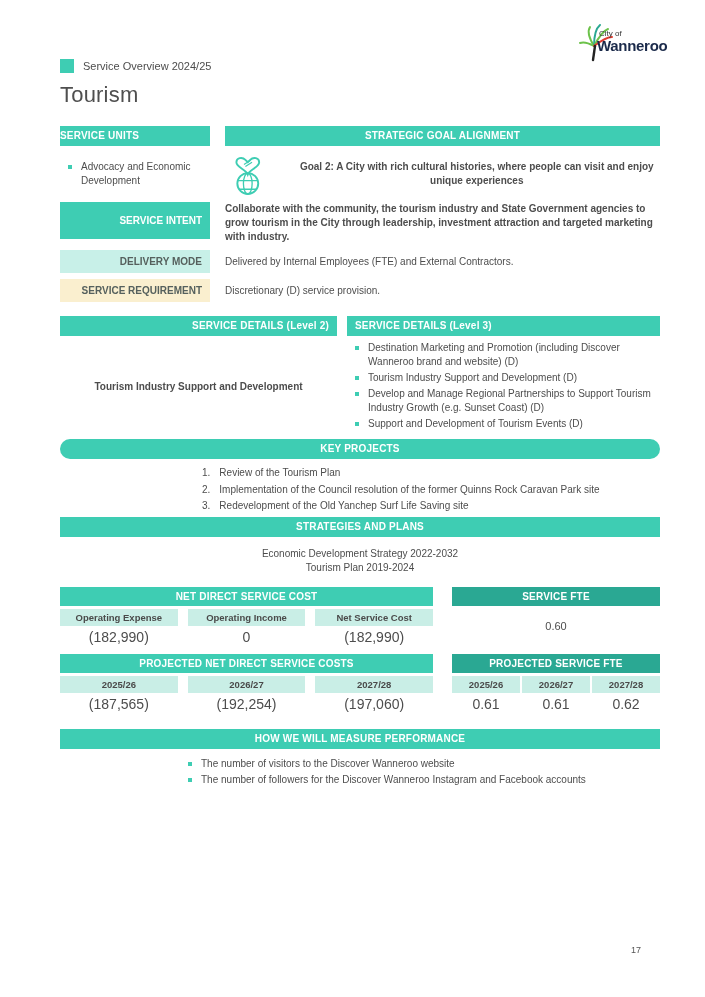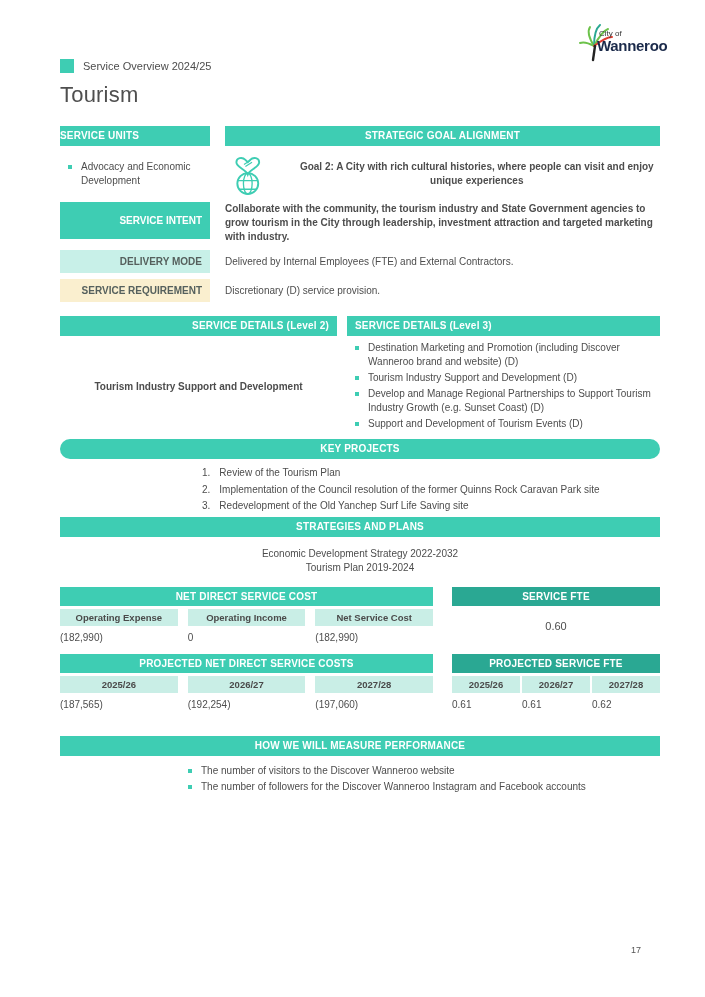--- a/index.html
+++ b/index.html
@@ -54,21 +54,21 @@
   ol.projects li::before{content:counter(kp) ".";margin-right:9px;}
   .centerline{text-align:center;font-size:10px;color:#4d4d4d;line-height:1.4;}
   
   .fin-row{display:flex;column-gap:19px;}
   .fin-left{width:373px;flex:0 0 373px;}
   .fin-right{width:208px;flex:0 0 208px;}
   .fin-hdr{height:19px;line-height:19px;}
   .cells3{display:flex;column-gap:10px;margin-top:3px;}
   .cells3tight{display:flex;column-gap:2px;margin-top:3px;}
   .cell-h{flex:1;height:17px;line-height:17px;background:#c9eee6;text-align:center;font-size:9.5px;font-weight:bold;color:#4a4a4a;}
-  .cell-v{flex:1;height:17px;line-height:17px;background:#fff;text-align:left;font-size:10px;color:#4d4d4d;}
+  .cell-v{flex:1;height:17px;line-height:17px;background:#fff;text-align:center;font-size:14px;color:#4d4d4d;}
   .fte-val{height:40px;line-height:40px;text-align:center;font-size:11px;color:#4d4d4d;}
   
   .perf-list{padding-left:128px;margin-top:8px;}
   .page-number{position:absolute;right:64px;bottom:42px;font-size:9px;color:#555;}
 </style>
 </head>
 <body>
 
 <div class="page">
 
@@ -219,21 +219,21 @@
           <div class="cell-h">2027/28</div>
         </div>
         <div class="cells3tight">
           <div class="cell-v">0.61</div>
           <div class="cell-v">0.61</div>
           <div class="cell-v">0.62</div>
         </div>
       </div>
     </div>
 
-    <div class="hdr center" style="margin-top:23px;">HOW WE WILL MEASURE PERFORMANCE</div>
+    <div class="hdr center" style="margin-top:16px;">HOW WE WILL MEASURE PERFORMANCE</div>
     <div class="perf-list">
       <div class="bullet-item">
         <span class="sq"></span>
         <span>The number of visitors to the Discover Wanneroo website</span>
       </div>
       <div class="bullet-item">
         <span class="sq"></span>
         <span>The number of followers for the Discover Wanneroo Instagram and Facebook accounts</span>
       </div>
     </div>

